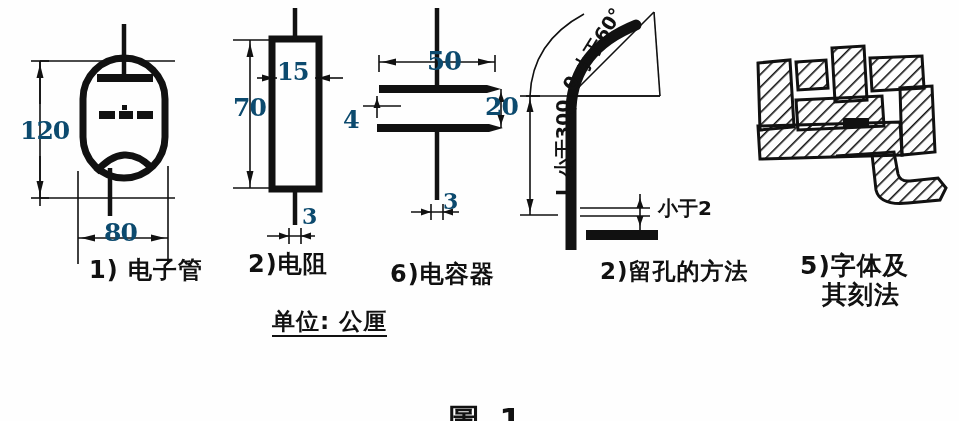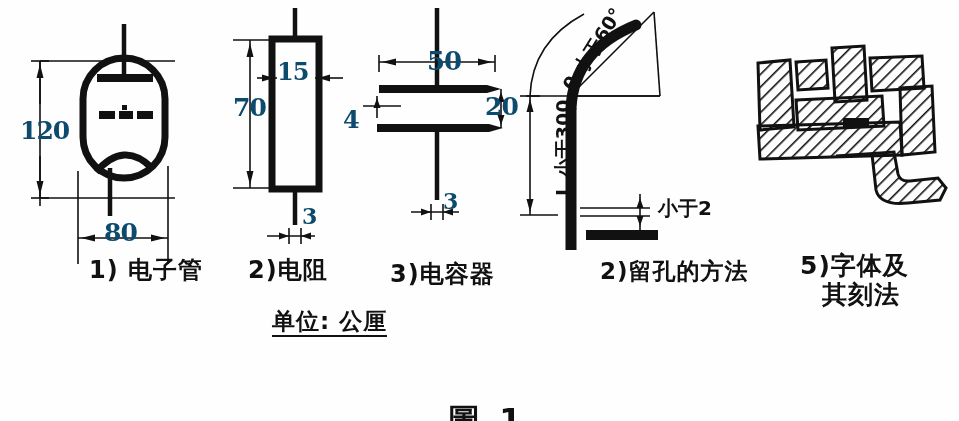--- a/index.html
+++ b/index.html
@@ -100,21 +100,21 @@
       <line class="thin" x1="52" y1="236" x2="100" y2="236"></line>
       <polygon class="inkf" points="74,236 64,232.5 64,239.5"></polygon>
       <polygon class="inkf" points="86,236 96,232.5 96,239.5"></polygon>
       <line class="thin" x1="74" y1="228" x2="74" y2="244"></line>
       <line class="thin" x1="86" y1="228" x2="86" y2="244"></line>
     </svg>
     <div class="dim" style="left:18px;top:95px;font-size:25px;letter-spacing:-1px;">70</div>
     <div class="dim" style="left:62px;top:60px;font-size:24px;letter-spacing:-1px;">15</div>
     <div class="dim" style="left:87px;top:205px;font-size:22px;">3</div>
   </div>
-  <div class="lbl" style="left:248px;top:258px;font-size:24px;letter-spacing:1px;">2)电阻</div>
+  <div class="lbl" style="left:248px;top:252px;font-size:24px;letter-spacing:1px;">2)电阻</div>
 
   <div class="fig" style="left:355px;top:0px;">
     <svg width="190" height="260" viewBox="0 0 190 260">
 
       <line class="thin" x1="24" y1="62" x2="140" y2="62"></line>
       <polygon class="inkf" points="27,62 41,58.5 41,65.5"></polygon>
       <polygon class="inkf" points="137,62 123,58.5 123,65.5"></polygon>
       <line class="thin" x1="24" y1="55" x2="24" y2="72"></line>
       <line class="thin" x1="140" y1="55" x2="140" y2="72"></line>
 
@@ -138,21 +138,21 @@
       <polygon class="inkf" points="76,212 66,208.5 66,215.5"></polygon>
       <polygon class="inkf" points="88,212 98,208.5 98,215.5"></polygon>
       <line class="thin" x1="76" y1="204" x2="76" y2="220"></line>
       <line class="thin" x1="88" y1="204" x2="88" y2="220"></line>
     </svg>
     <div class="dim" style="left:72px;top:48px;font-size:26px;letter-spacing:-1px;">50</div>
     <div class="dim" style="left:130px;top:94px;font-size:25px;letter-spacing:-1px;">20</div>
     <div class="dim" style="left:-12px;top:108px;font-size:24px;">4</div>
     <div class="dim" style="left:88px;top:190px;font-size:22px;">3</div>
   </div>
-  <div class="lbl" style="left:390px;top:262px;font-size:24px;letter-spacing:1px;">3)电容器</div>
+  <div class="lbl" style="left:390px;top:262px;font-size:24px;letter-spacing:1px;">6)电容器</div>
 
   <div class="fig" style="left:508px;top:0px;">
     <svg width="230" height="270" viewBox="0 0 230 270">
 
       <path class="thick" style="stroke-width:11;" d="M63 250 L63 108"></path>
       <path class="thick" style="stroke-width:11;stroke-linecap:round;" d="M63 108 Q66 50 128 25"></path>
 
       <line class="thin" x1="18" y1="96" x2="152" y2="96"></line>
       <line class="thin" x1="63" y1="96" x2="152" y2="96"></line>
       <line class="thin" x1="64" y1="94" x2="146" y2="12"></line>

